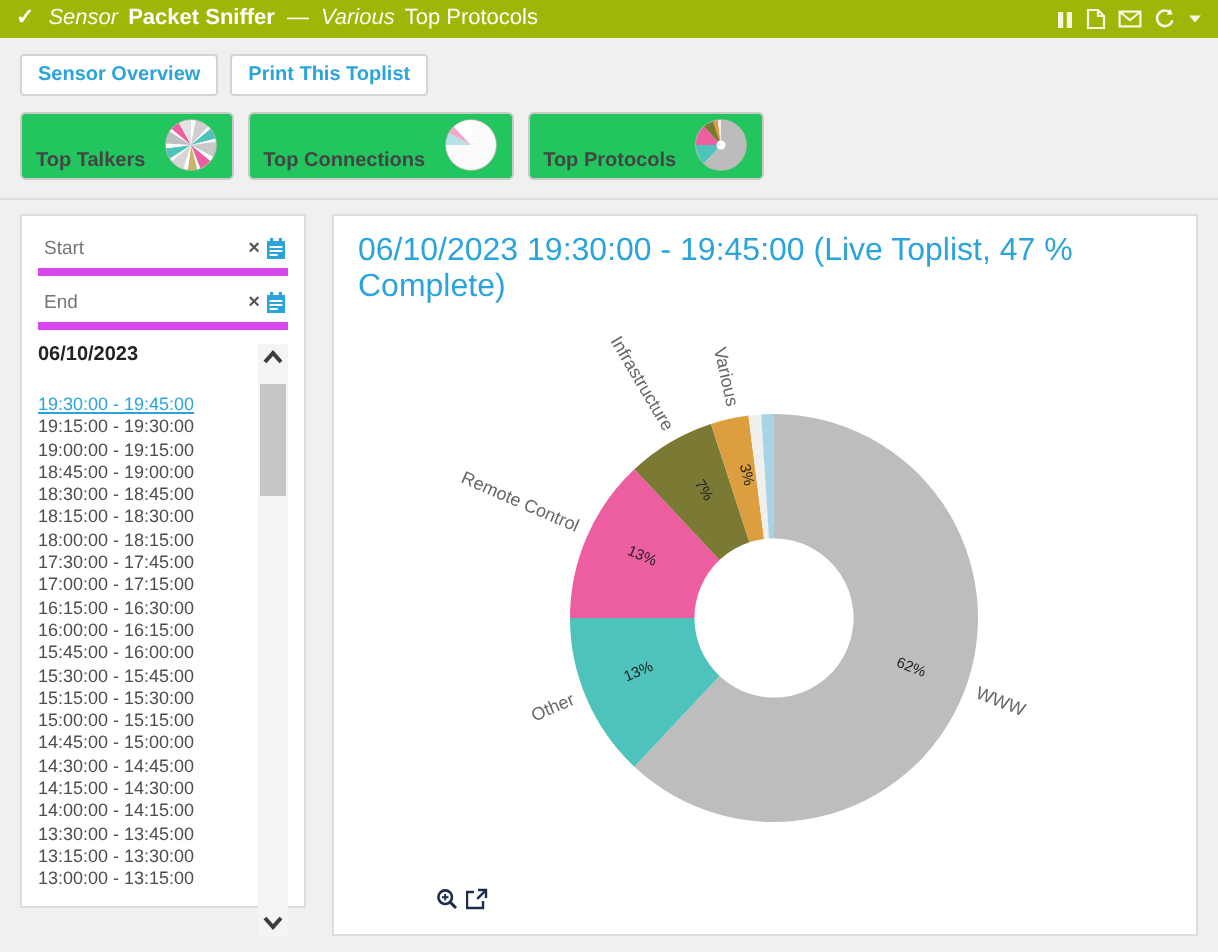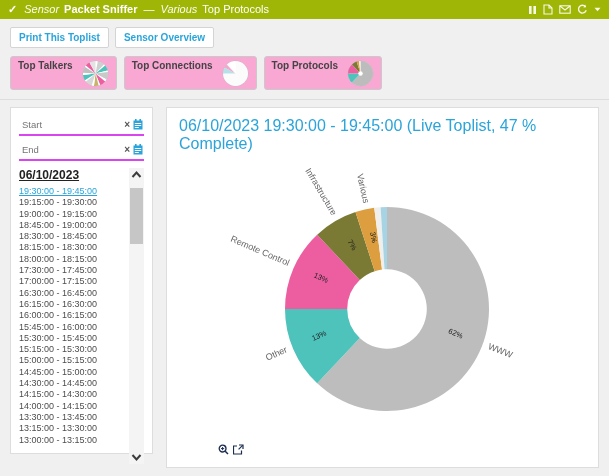--- a/index.html
+++ b/index.html
@@ -28,50 +28,50 @@
   .toolbar { padding:8px 10px 5px 10px; display:flex; gap:6px; }
   .btn {
     background:#fff; border:1px solid #d4d4d4; border-radius:2px;
     color:#2aa4da; font-weight:bold; font-size:10px;
     padding:4px 8px; cursor:pointer; font-family:"Liberation Sans",sans-serif;
   }
 
   
   .tabs { display:flex; gap:7px; padding:3px 10px 9px 10px; border-bottom:1px solid #ddd; }
   .tab-card {
-    background:#f9a8d4; border:1px solid #c9c9c9; border-radius:3px;
-    display:flex; align-items:flex-start; gap:9px; padding:3px 7px;
+    background:#22c55e; border:1px solid #c9c9c9; border-radius:3px;
+    display:flex; align-items:flex-end; gap:9px; padding:3px 7px;
     height:34px; cursor:pointer;
   }
   .tab-label { font-size:10px; font-weight:bold; color:#444; white-space:nowrap; }
   .tab-pie svg { display:block; }
 
   
   .content { display:flex; gap:13px; padding:7px 10px 0 10px; align-items:flex-start; }
 
   
   .filter-panel {
     width:143px; background:#fff; border:1px solid #ddd;
     padding:8px 8px 6px 8px; height:347px; position:relative;
   }
   .date-row {
     display:flex; align-items:center; gap:3px;
-    border-bottom:2px solid #d946ef; padding:2px 1px 3px 1px; margin-bottom:5px;
+    border-bottom:4px solid #d946ef; padding:2px 1px 3px 1px; margin-bottom:5px;
   }
   .date-row input {
     border:none; outline:none; flex:1; min-width:0;
     font-size:9.5px; color:#777; font-family:"Liberation Sans",sans-serif;
     background:transparent;
   }
   .clear-x { font-size:10px; font-weight:bold; color:#555; line-height:9px; cursor:pointer; }
   .cal-btn { cursor:pointer; display:flex; }
 
   .list-wrap { display:flex; margin-top:7px; height:296px; }
   .list-col { flex:1; overflow:hidden; }
-  .date-header { font-weight:bold; font-size:12px; color:#222; margin-bottom:4px;text-decoration:underline; }
+  .date-header { font-weight:bold; font-size:10px; color:#222; margin-bottom:14px; }
   .interval-list { list-style:none; margin:0; padding:0; font-size:9px; color:#4d4d4d; }
   .interval-list li {
     line-height:11.3px; white-space:nowrap; cursor:pointer;
   }
   .interval-list li.selected { color:#2aa4da; text-decoration:underline; }
 
   .scroll-col { width:15px; position:relative; background:#f4f4f4; }
   .scroll-arrow { position:absolute; left:1px; width:13px; cursor:pointer; }
   .scroll-arrow.up { top:2px; }
   .scroll-arrow.down { bottom:2px; }
@@ -123,22 +123,22 @@
         <path d="M9.2 6.2A3.9 3.9 0 1 1 8.4 2.6" fill="none" stroke="#fff" stroke-width="1.3" opacity=".9"></path>
         <path d="M8.2 0.4 L9.2 3.2 L6.4 3.4 Z" fill="#fff" opacity=".9"></path>
       </svg>
       <svg width="7" height="5" viewBox="0 0 7 5">
         <path d="M0.5 0.8 L3.5 4.2 L6.5 0.8 Z" fill="#fff" opacity=".9"></path>
       </svg>
     </span>
   </header>
 
   <div class="toolbar">
+    <button class="btn">Sensor Overview</button>
     <button class="btn">Print This Toplist</button>
-    <button class="btn">Sensor Overview</button>
   </div>
 
   <div class="tabs">
     <div class="tab-card">
       <span class="tab-label">Top Talkers</span>
       <span class="tab-pie">
           <svg width="27" height="27" viewBox="0 0 27 27">
             <circle cx="13.5" cy="13.5" r="12.5" fill="#fff" stroke="#b9b9b9" stroke-width="0.8"></circle>
             <path d="M13.5 13.5 L13.5 1 A12.5 12.5 0 0 1 15.842266432321559 1.2214093658913914 Z" fill="#ffffff"></path>
             <path d="M13.5 13.5 L15.842266432321559 1.2214093658913914 A12.5 12.5 0 0 1 22.05683882410861 4.387892157232356 Z" fill="#cfcfcf"></path>
@@ -229,21 +229,20 @@
           <ul class="interval-list" id="interval-list">
               <li class="selected">19:30:00 - 19:45:00</li>
               <li>19:15:00 - 19:30:00</li>
               <li>19:00:00 - 19:15:00</li>
               <li>18:45:00 - 19:00:00</li>
               <li>18:30:00 - 18:45:00</li>
               <li>18:15:00 - 18:30:00</li>
               <li>18:00:00 - 18:15:00</li>
               <li>17:30:00 - 17:45:00</li>
               <li>17:00:00 - 17:15:00</li>
-              <li>16:30:00 - 16:45:00</li>
               <li>16:15:00 - 16:30:00</li>
               <li>16:00:00 - 16:15:00</li>
               <li>15:45:00 - 16:00:00</li>
               <li>15:30:00 - 15:45:00</li>
               <li>15:15:00 - 15:30:00</li>
               <li>15:00:00 - 15:15:00</li>
               <li>14:45:00 - 15:00:00</li>
               <li>14:30:00 - 14:45:00</li>
               <li>14:15:00 - 14:30:00</li>
               <li>14:00:00 - 14:15:00</li>

